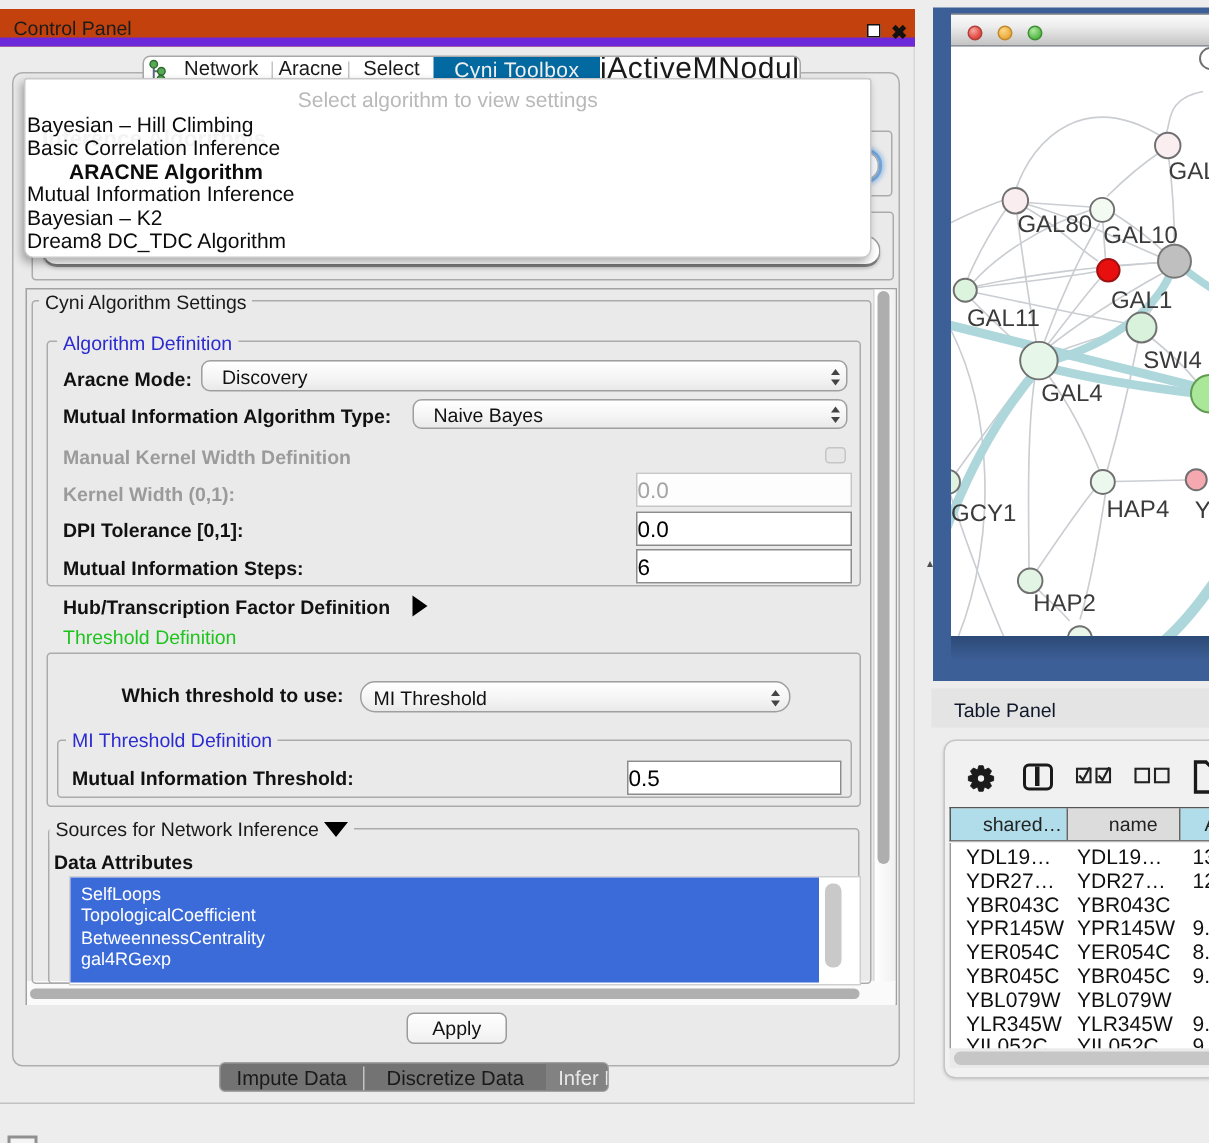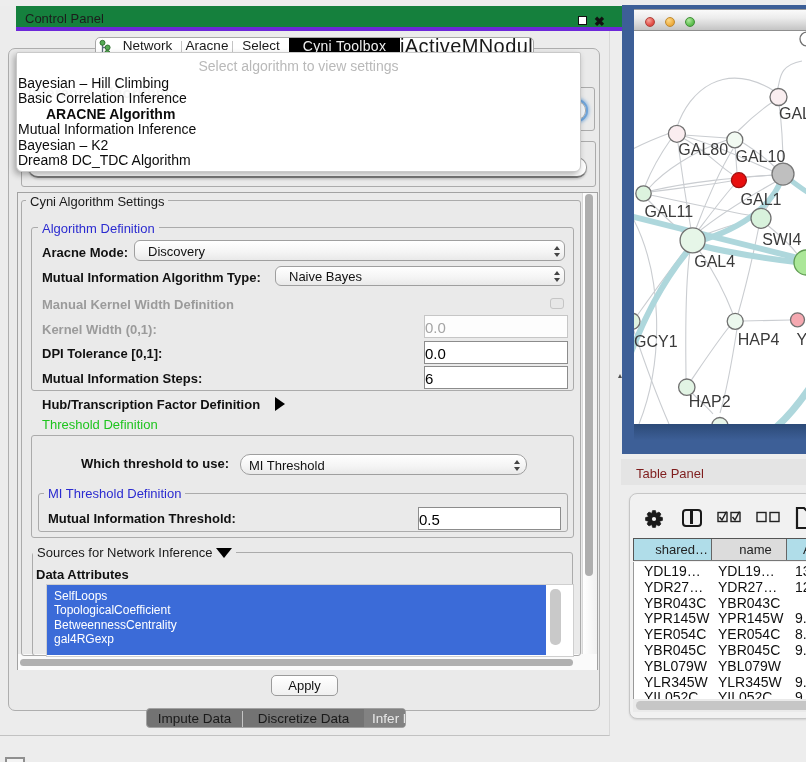--- a/index.html
+++ b/index.html
@@ -2,28 +2,28 @@
 <html><head>
 <meta charset="utf-8">
 <style>
 * { margin:0; padding:0; box-sizing:border-box; }
 html,body { width:806px; height:762px; overflow:hidden; }
 body { font-family:"Liberation Sans",sans-serif; background:#ededed; position:relative; font-size:13px; color:#1a1a1a; }
 .abs { position:absolute; }
 
 
 #cpwin { left:0; top:6px; width:610px; height:730px; background:#ececec; border-bottom:1px solid #c2c2c2; border-right:1px solid #d8d8d8; }
-#cptitle { left:16px; top:0; width:610px; height:25px; background:#15803d; border-bottom:4px solid #6d28d9; }
+#cptitle { left:0; top:0; width:610px; height:25px; background:#c2410c; border-bottom:6px solid #6d28d9; }
 #cptitle .t { position:absolute; left:9px; top:5px; font-size:13px; color:#1c1c1c; }
 
 
 #tabbar { left:95px; top:37px; width:439px; height:24px; background:#fff; border:1px solid #a8a8a8; border-radius:5px; overflow:hidden; }
 .tabseg { position:absolute; top:0; height:24px; line-height:16px; text-align:center; color:#1a1a1a; font-size:13.5px; }
 .tabsep { position:absolute; top:3px; width:1px; height:18px; background:#c4c4c4; }
-#tabsel { background:#000000; color:#f0f0f0; }
+#tabsel { background:#0369a1; color:#f0f0f0; }
 
 
 #panelbox { left:8px; top:48px; width:592px; height:663px; border:1px solid #aeaeae; border-radius:7px; background:#eaeaea; }
 
 
 .gbox { position:absolute; border:1px solid #ababab; border-radius:3px; }
 #ghostcombo1 { left:40px; top:99px; width:548px; height:23px; border-radius:11px; background:#f2f6fa; border:2px solid #6fa3d8; box-shadow:0 0 3px 1.5px rgba(100,160,220,0.55), inset 0 0 0 1px #a9a9a9; }
 #ghostcombo2 { left:28px; top:157px; width:559px; height:21px; border-radius:10px; background:#fff; border:1px solid #9a9a9a; border-bottom:2.5px solid #787878; box-shadow:0 1.5px 2px rgba(0,0,0,0.15); }
 
 
@@ -300,21 +300,21 @@
     <text x="60.2" y="236">GAL4</text>
     <text x="0" y="316">GCY1</text>
     <text x="103.7" y="313.5">HAP4</text>
     <text x="162.5" y="314">YB</text>
     <text x="54.8" y="376">HAP2</text>
   </g>
 </svg>
 </div>
 
 <div id="tpbar" class="abs">
-    <span style="position:absolute; left:15px; top:7px; font-size:13px; color:#7f1d1d;">Table Panel</span>
+    <span style="position:absolute; left:15px; top:7px; font-size:13px; color:#0f172a;">Table Panel</span>
   </div>
 <div id="tpwin" class="abs"></div>
 
 <svg class="ticon" style="left:645px; top:509px;" width="18" height="20" viewBox="0 0 18 20">
   <path d="M14.77 7.74 L17.49 8.60 L17.49 11.40 L14.77 12.26 L14.68 12.48 L15.99 15.01 L14.01 16.99 L11.48 15.68 L11.26 15.77 L10.40 18.49 L7.60 18.49 L6.74 15.77 L6.52 15.68 L3.99 16.99 L2.01 15.01 L3.32 12.48 L3.23 12.26 L0.51 11.40 L0.51 8.60 L3.23 7.74 L3.32 7.52 L2.01 4.99 L3.99 3.01 L6.52 4.32 L6.74 4.23 L7.60 1.51 L10.40 1.51 L11.26 4.23 L11.48 4.32 L14.01 3.01 L15.99 4.99 L14.68 7.52 Z" fill="#1a1a1a" stroke="#1a1a1a" stroke-width="0.6" stroke-linejoin="round"></path>
   <circle cx="9" cy="10" r="2.1" fill="#f1f1f1"></circle>
 </svg>
 <div class="ticon" style="left:682px; top:509px; width:20px; height:18px; border:2.5px solid #1a1a1a; border-radius:4px;">
   <div style="position:absolute; left:6px; top:0; width:2.5px; height:13px; background:#1a1a1a;"></div>
 </div>

